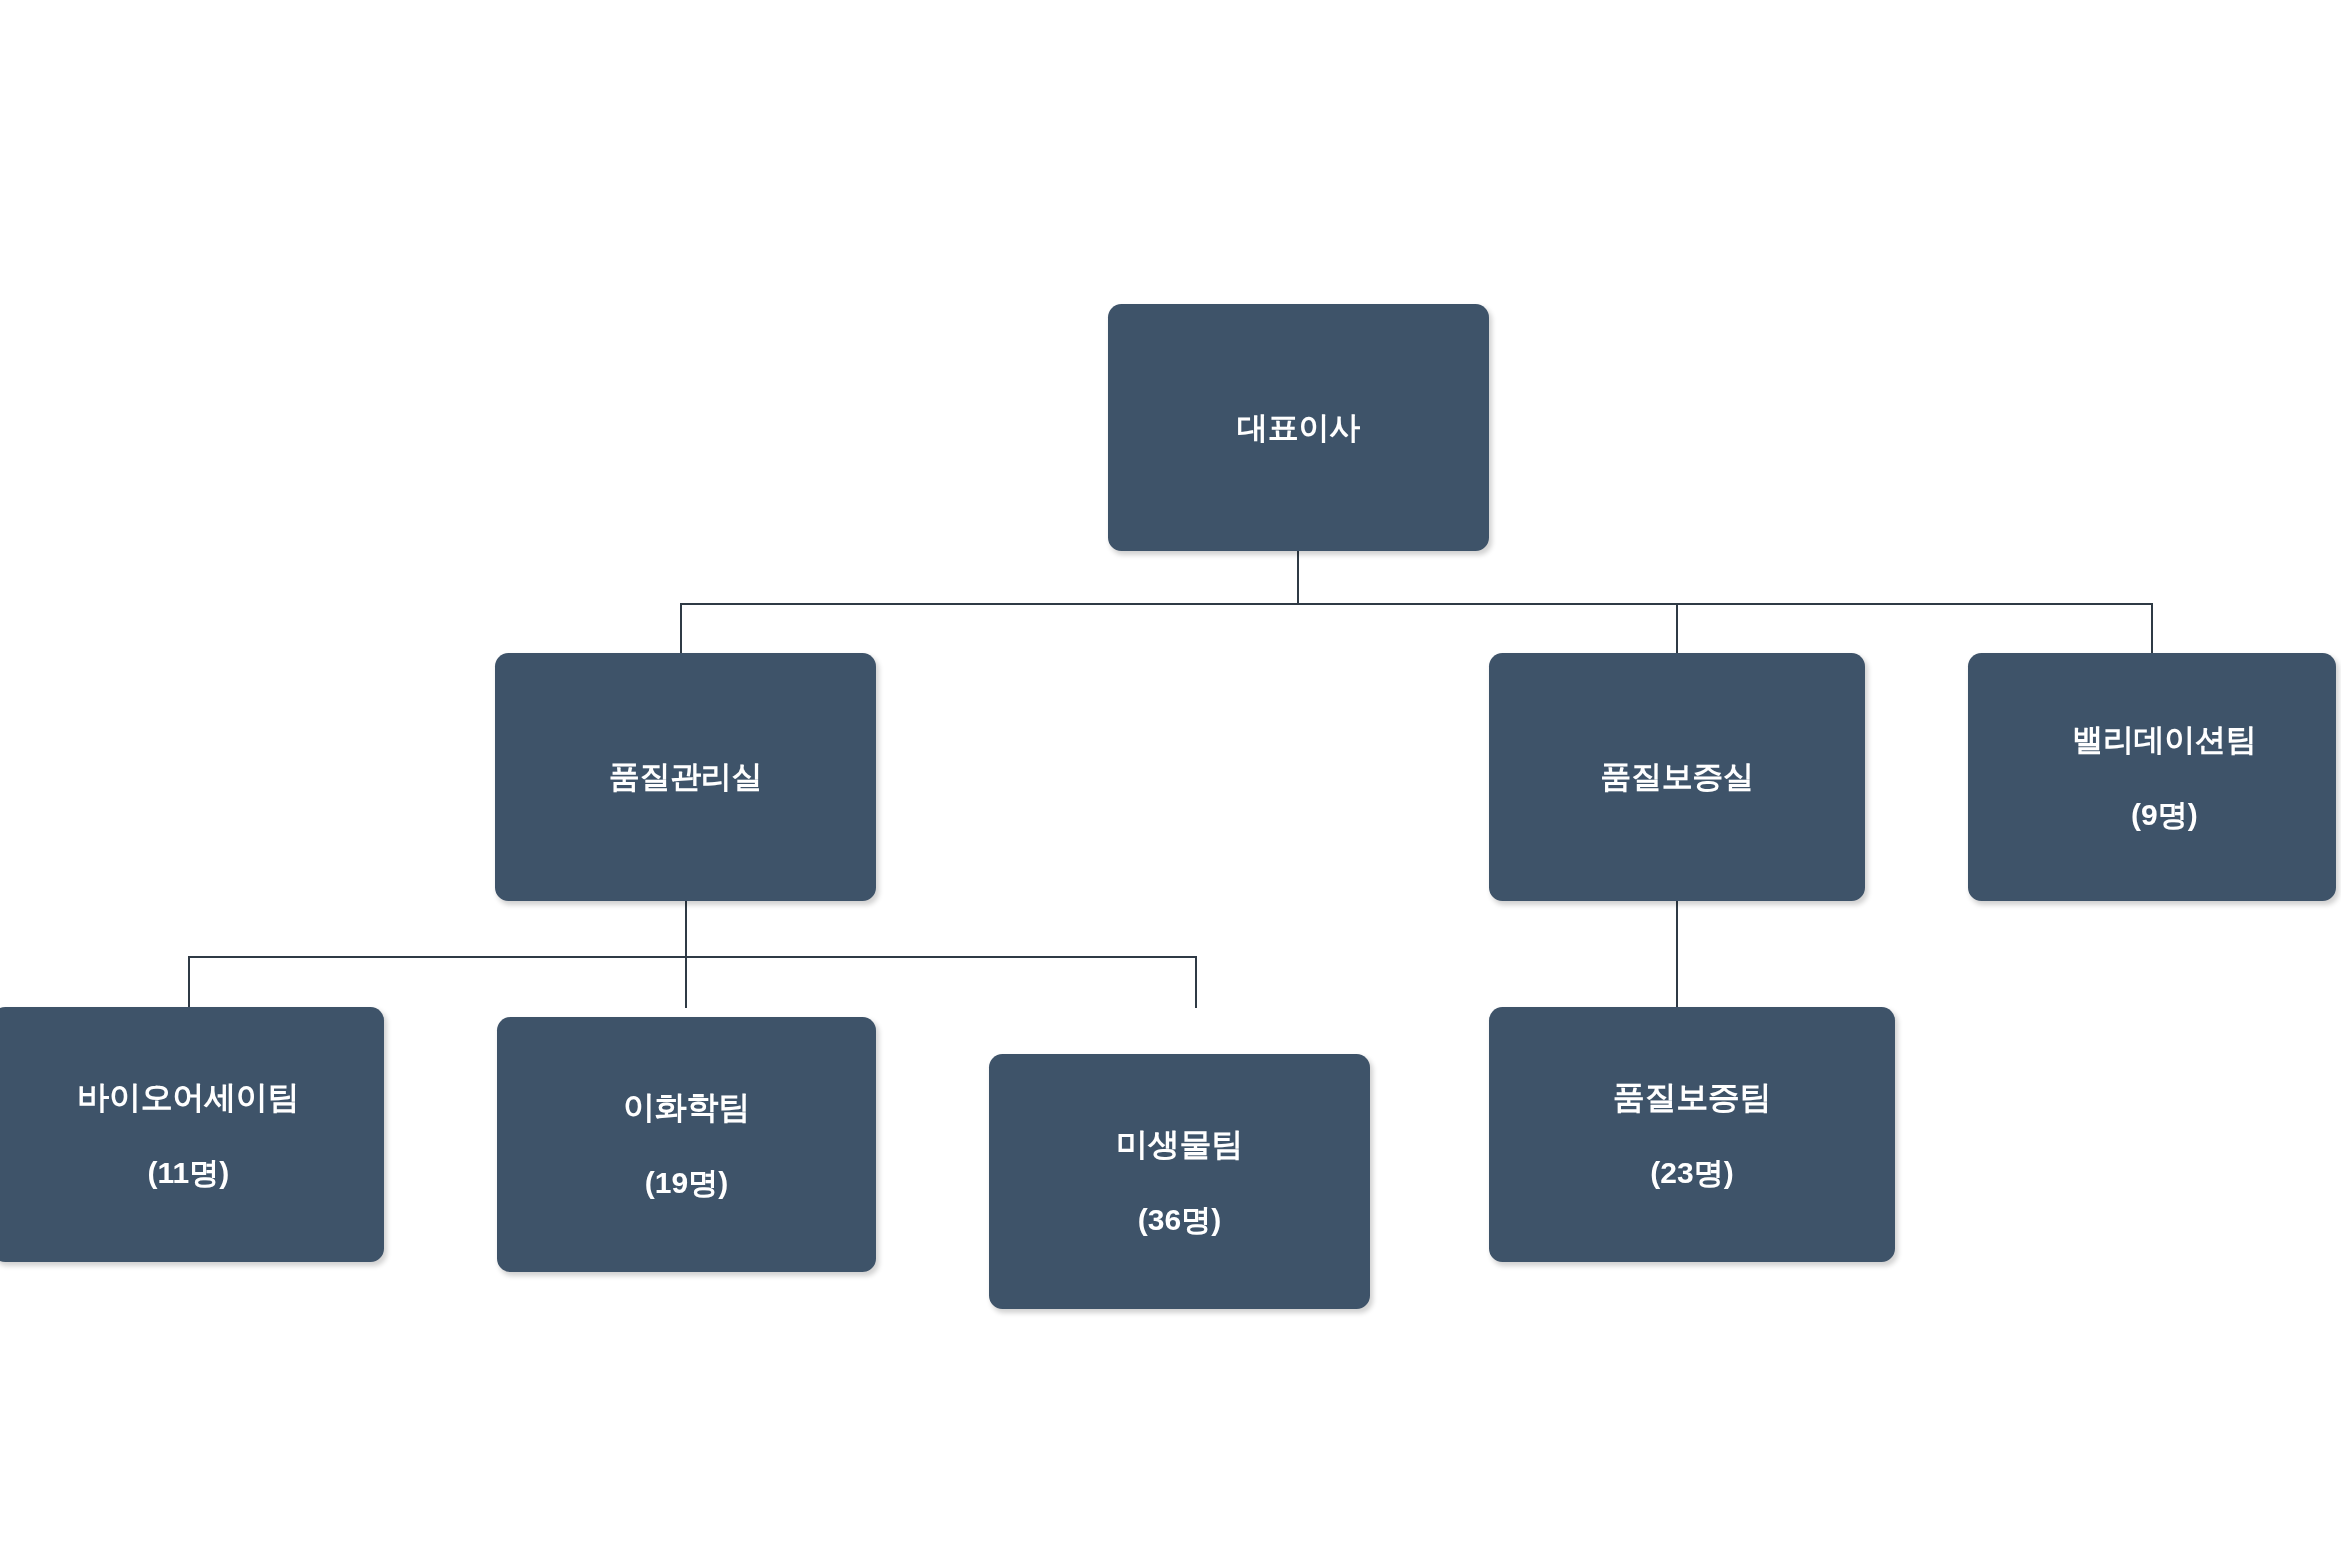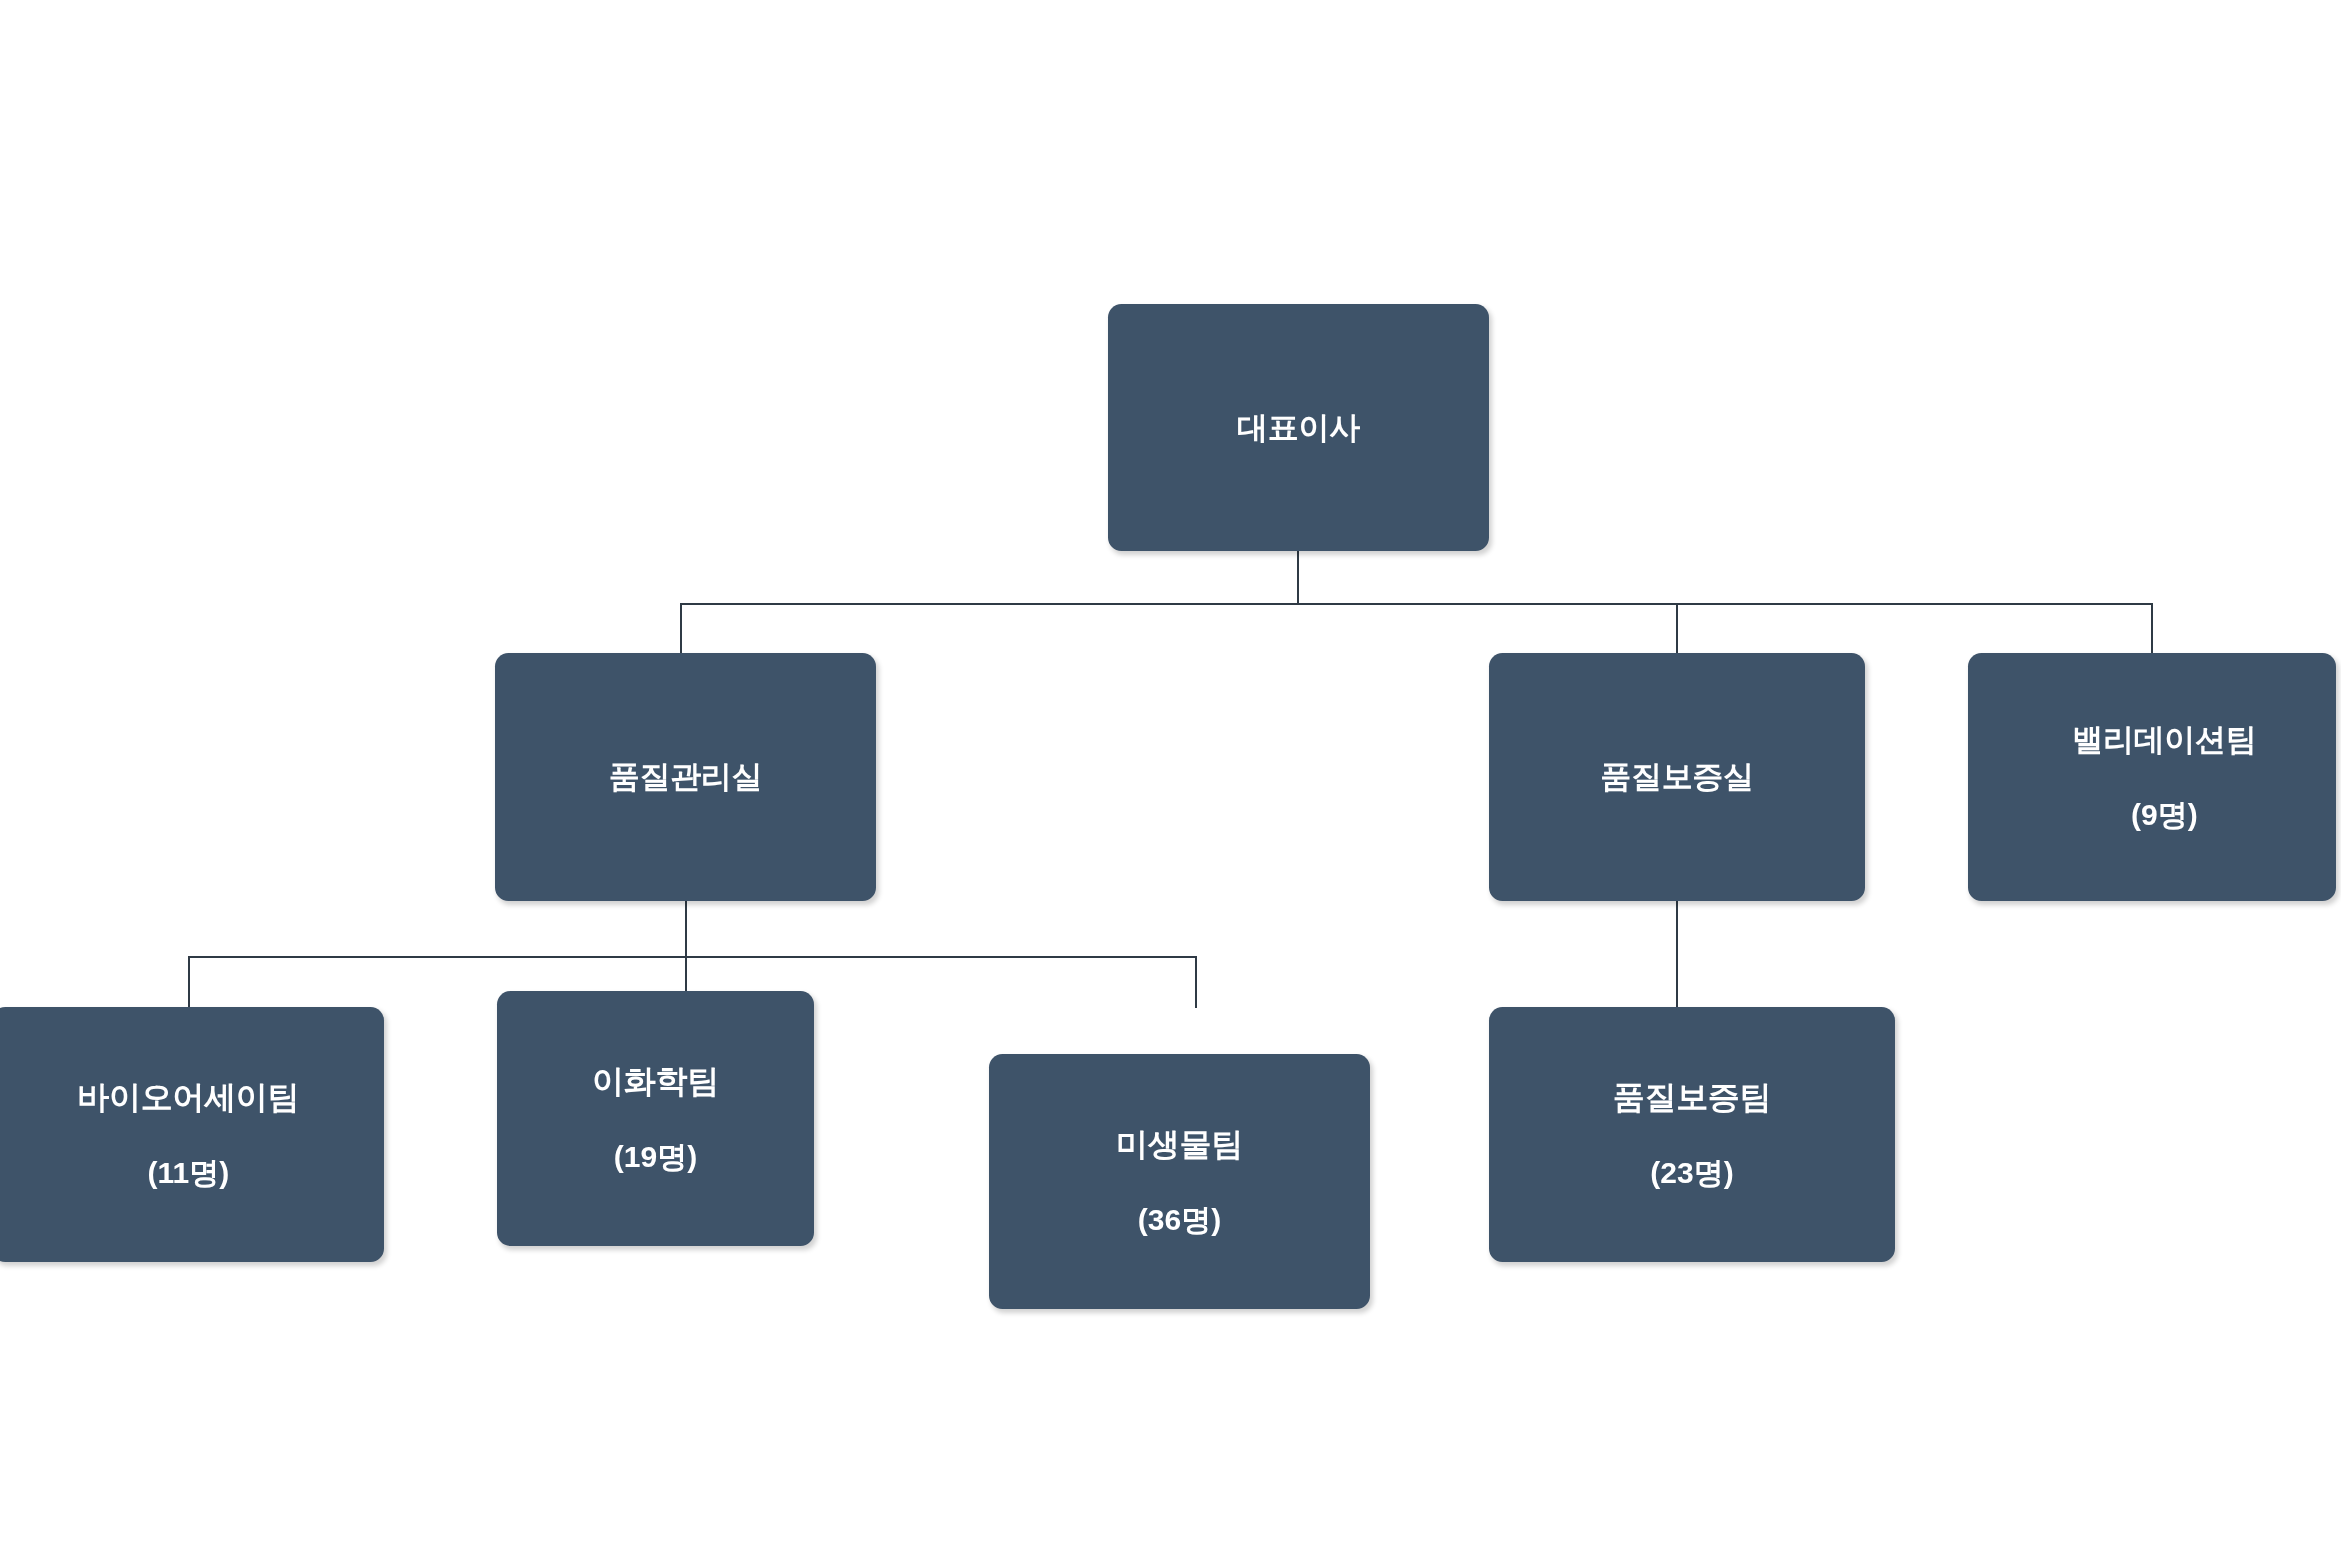--- a/index.html
+++ b/index.html
@@ -117,21 +117,21 @@
   <div class="node level-1" style="left:1968px; top:653px; width:368px; height:248px;padding-left:34px;">
     <div class="node-title">밸리데이션팀</div>
     <div class="node-count">(9명)</div>
   </div>
 
   <div class="node level-2" style="left:-7.7px; top:1007px; width:392px; height:255px;">
     <div class="node-title">바이오어세이팀</div>
     <div class="node-count">(11명)</div>
   </div>
 
-  <div class="node level-2" style="left:497px; top:991px; width:317px; height:255px;text-align:right;">
+  <div class="node level-2" style="left:497px; top:1017px; width:379px; height:255px;text-align:right;">
     <div class="node-title">이화학팀</div>
     <div class="node-count">(19명)</div>
   </div>
 
   <div class="node level-2" style="left:989px; top:1054px; width:381px; height:255px;">
     <div class="node-title">미생물팀</div>
     <div class="node-count">(36명)</div>
   </div>
 
   <div class="node level-2" style="left:1489px; top:1007px; width:406px; height:255px;">

